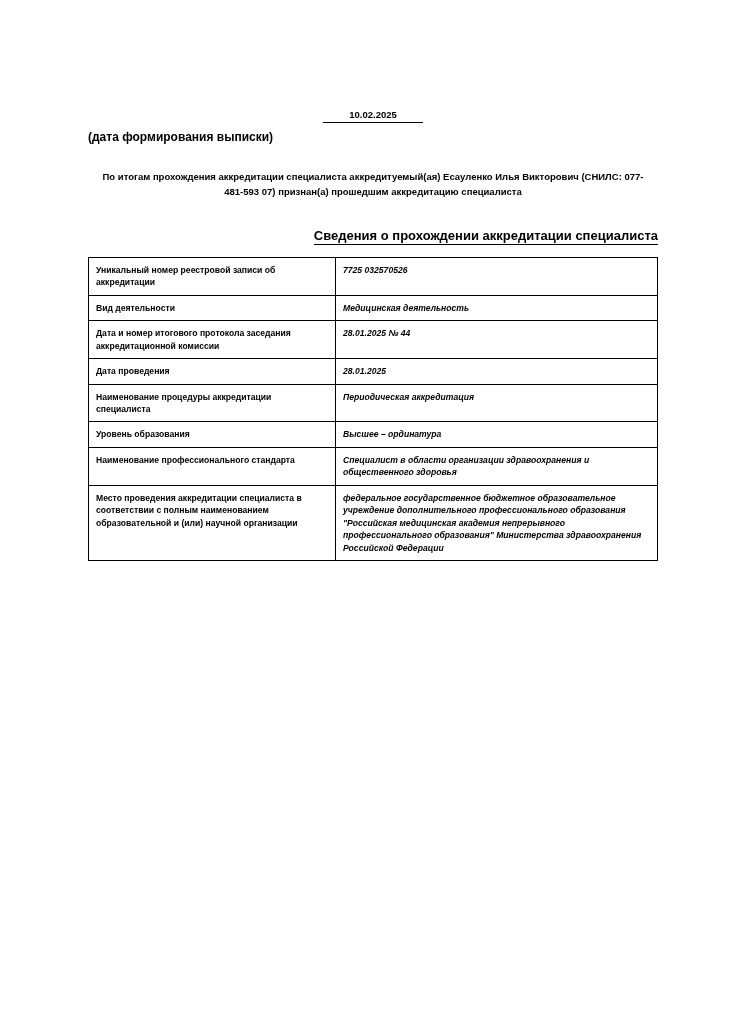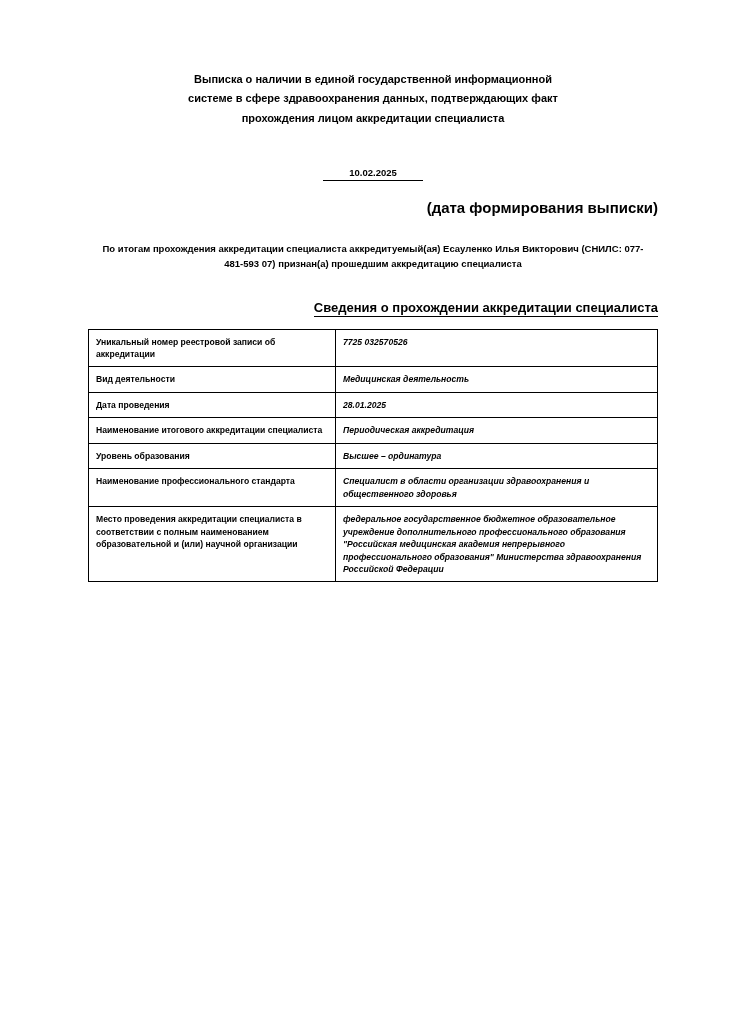--- a/index.html
+++ b/index.html
@@ -37,24 +37,24 @@
   .date-value {
     font-size: 9.5px;
     font-weight: bold;
     text-align: center;
     border-bottom: 1px solid #000;
     display: inline-block;
     padding: 0 26px 1px 26px;
     line-height: 1.3;
   }
   .date-caption {
-    font-size: 15px;
+    font-size: 12px;
     font-weight: bold;
-    text-align: right;
-    margin-top: 18px;
+    text-align: left;
+    margin-top: 7px;
   }
   .intro {
     margin-top: 26px;
     font-size: 9.5px;
     font-weight: bold;
     line-height: 1.55;
     text-align: center;
     padding: 0 6px;
   }
   .section-caption {
@@ -93,25 +93,20 @@
   table.info td.value {
     width: auto;
     font-style: italic;
   }
 </style>
 </head>
 <body>
 
 <div class="page">
 
-  <div class="doc-title">
-    <div>Выписка о наличии в единой государственной информационной</div>
-    <div>системе в сфере здравоохранения данных, подтверждающих факт</div>
-    <div>прохождения лицом аккредитации специалиста</div>
-  </div>
 
   <div class="date-block">
     <div class="date-value">10.02.2025</div>
     <div class="date-caption">(дата формирования выписки)</div>
   </div>
 
   <div class="intro">По итогам прохождения аккредитации специалиста аккредитуемый(ая) Есауленко Илья Викторович (СНИЛС: 077-481-593 07) признан(а) прошедшим аккредитацию специалиста</div>
 
   <div class="section-caption">
     <span>Сведения о прохождении аккредитации специалиста</span>
@@ -122,25 +117,29 @@
     <tbody>
       <tr>
         <td class="label">Уникальный номер реестровой записи об аккредитации</td>
         <td class="value">7725 032570526</td>
       </tr>
       <tr>
         <td class="label">Вид деятельности</td>
         <td class="value">Медицинская деятельность</td>
       </tr>
       <tr>
+        <td class="label">Дата и номер итогового протокола заседания аккредитационной комиссии</td>
+        <td class="value">28.01.2025 № 44</td>
+      </tr>
+      <tr>
         <td class="label">Дата проведения</td>
         <td class="value">28.01.2025</td>
       </tr>
       <tr>
-        <td class="label">Наименование итогового аккредитации специалиста</td>
+        <td class="label">Наименование процедуры аккредитации специалиста</td>
         <td class="value">Периодическая аккредитация</td>
       </tr>
       <tr>
         <td class="label">Уровень образования</td>
         <td class="value">Высшее – ординатура</td>
       </tr>
       <tr>
         <td class="label">Наименование профессионального стандарта</td>
         <td class="value">Специалист в области организации здравоохранения и общественного здоровья</td>
       </tr>

